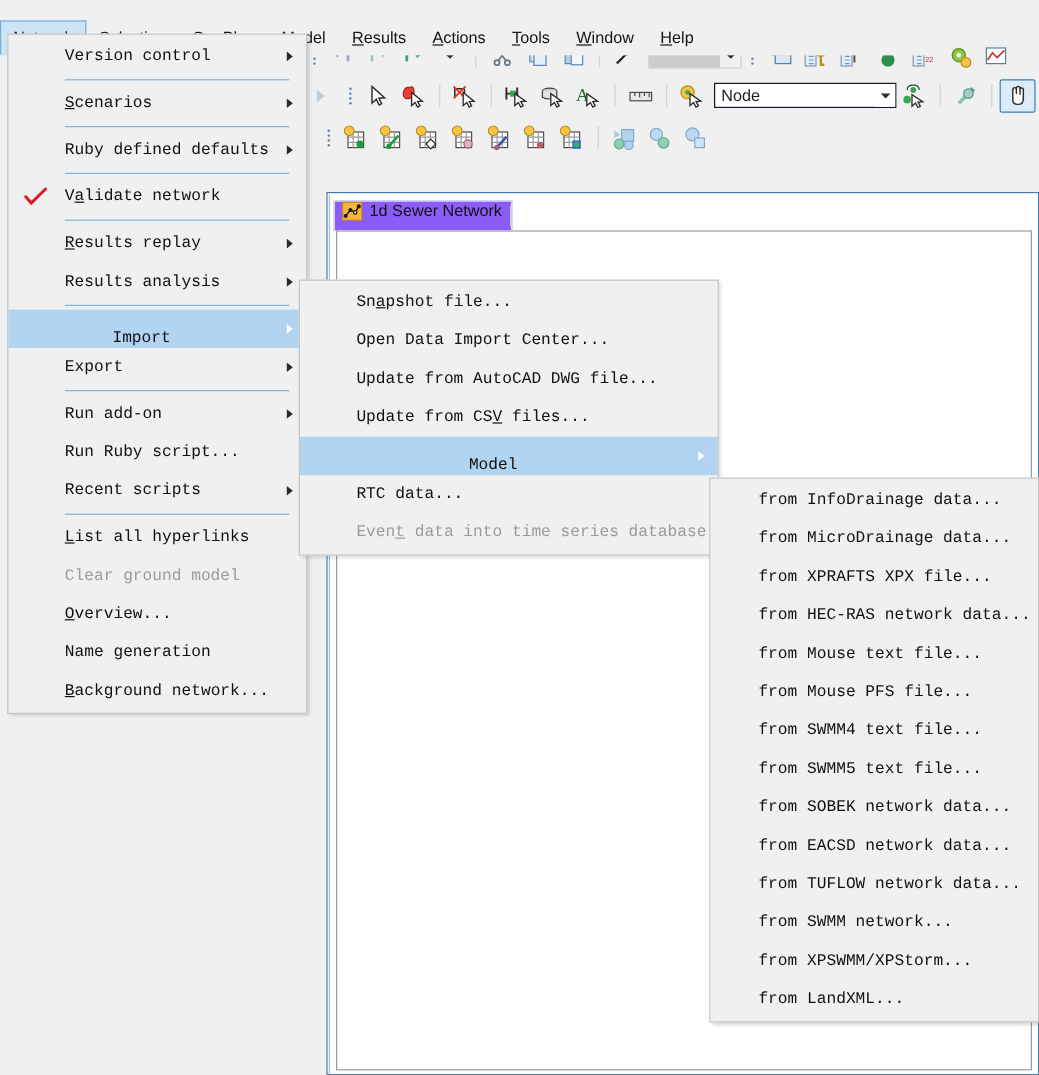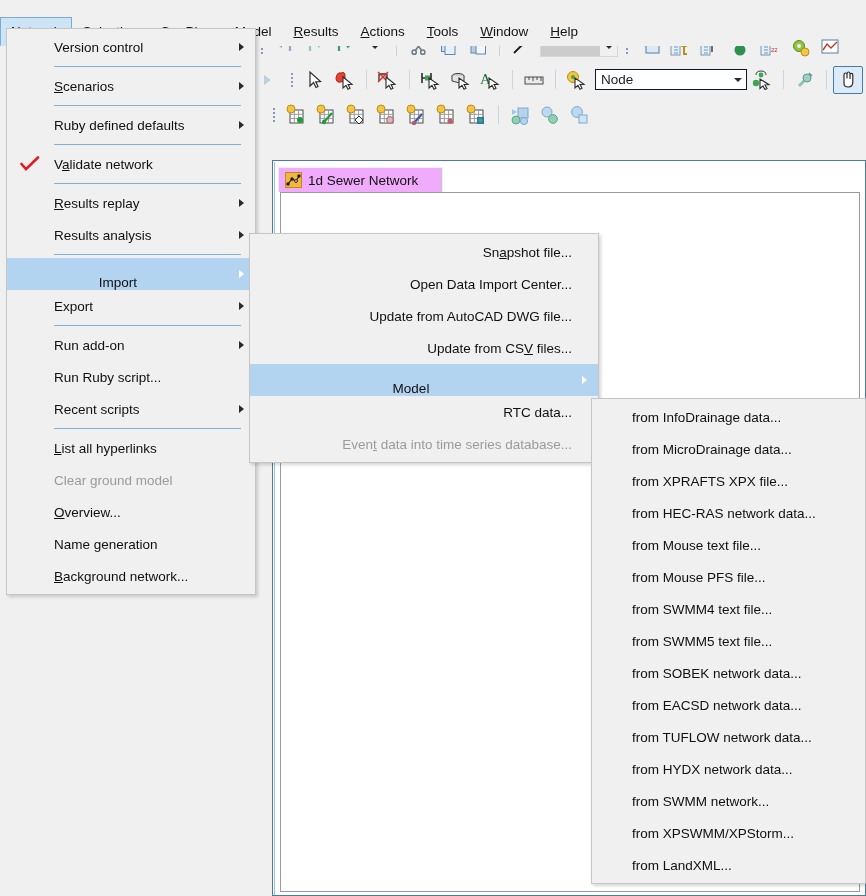--- a/index.html
+++ b/index.html
@@ -67,40 +67,40 @@
   .lp-thumb{position:absolute;left:248px;top:122px;width:5px;height:350px;background:#d6d6d6;}
 
   .docframe{
     position:absolute;left:272px;top:160px;width:594px;height:736px;
     background:#ffffff;border:1px solid #4a7ba7;box-sizing:border-box;
   }
   .docframe .inner-edge{position:absolute;left:1px;top:1px;right:0;bottom:0;
     border-left:1px solid #9dc2e0;box-sizing:border-box;}
   .tabstrip{position:absolute;left:5px;top:5px;height:26px;display:flex;align-items:flex-end;}
   .tab{
-    height:24px;display:flex;align-items:center;gap:6px;padding:0 24px 0 6px;
-    background:#f0abfc;border:1px solid #f0f0f0;border-bottom:none;font-size:13.5px;
+    height:24px;display:flex;align-items:flex-start;gap:6px;padding:0 8px 0 6px;
+    background:#8b5cf6;border:1px solid #f0f0f0;border-bottom:none;font-size:13.5px;
     color:#111;position:relative;
   }
   .tab:after{content:"";position:absolute;right:0;top:3px;width:1px;height:18px;background:#c8c8c8;}
   .tabicon{width:17px;height:16px;}
   .canvas{
     position:absolute;left:7px;top:31px;width:580px;height:700px;background:#ffffff;
     border:1px solid #9b9b9b;box-sizing:border-box;
   }
   .canvas-sub{
     position:absolute;left:8px;top:60px;width:160px;height:28px;background:#c5d9ea;
     border:1px solid #7f9db9;box-sizing:border-box;
   }
 
   
   .menu{
     position:absolute;background:#f0f0f0;border:1px solid #c6c6c6;
     box-shadow:2px 2px 3px rgba(0,0,0,.16);
-    padding:2px 0;box-sizing:border-box;z-index:80;
+    padding:2px 0;box-sizing:border-box;z-index:80;font-family:Liberation Mono, monospace;
   }
   .menu .row{
     position:relative;height:32px;display:flex;align-items:center;
     padding:0 8px 0 0;font-size:13.5px;color:#101010;white-space:nowrap;cursor:default;
   }
   .menu .row .gutter{width:47px;min-width:47px;height:100%;position:relative;}
   .menu .row .lbl{flex:1;padding-right:18px;}
   .menu .row.disabled .lbl{color:#9b9b9b;}
   .menu .row.hl{background:#b3d4f0;flex-direction:column;}
   .menu .sep{height:1px;margin:3px 14px 3px 47px;background:#5c9ccc;opacity:.75;}
@@ -110,21 +110,21 @@
     border-left:5px solid #2a2a2a;
   }
   .menu .row.hl .sub-arrow{border-left-color:#ffffff;}
   .check{
     position:absolute;left:13px;top:50%;transform:translateY(-50%);
     width:20px;height:16px;
   }
   u.ak{text-decoration:underline;text-underline-offset:1px;}
 
   #menu-network{left:6px;top:28px;width:250px;}
-  #menu-import{left:249px;top:233px;width:350px;text-align:right;}
+  #menu-import{left:249px;top:233px;width:350px;}
   #menu-model{left:591px;top:398px;width:275px;}
   #menu-model .row .gutter{width:40px;min-width:40px;}
 </style>
 </head>
 <body>
 
 <div id="app">
 
   <div class="leftpanel"></div>
   <div class="lp-scroll">
@@ -655,24 +655,20 @@
       <div class="row">
         <div class="gutter"></div>
         <div class="lbl">from EACSD network data...</div>
       </div>
       <div class="row">
         <div class="gutter"></div>
         <div class="lbl">from TUFLOW network data...</div>
       </div>
       <div class="row">
         <div class="gutter"></div>
-        <div class="lbl">from HYDX network data...</div>
-      </div>
-      <div class="row">
-        <div class="gutter"></div>
         <div class="lbl">from SWMM network...</div>
       </div>
       <div class="row">
         <div class="gutter"></div>
         <div class="lbl">from XPSWMM/XPStorm...</div>
       </div>
       <div class="row">
         <div class="gutter"></div>
         <div class="lbl">from LandXML...</div>
       </div>

